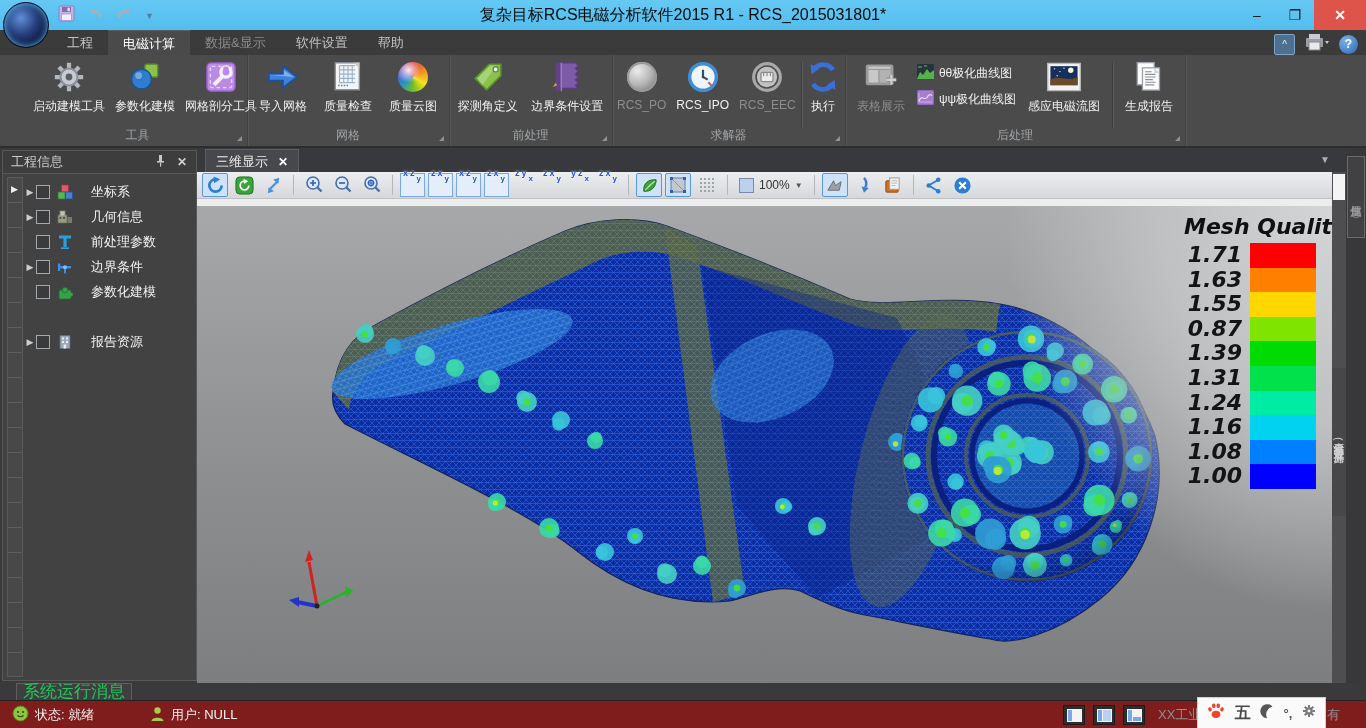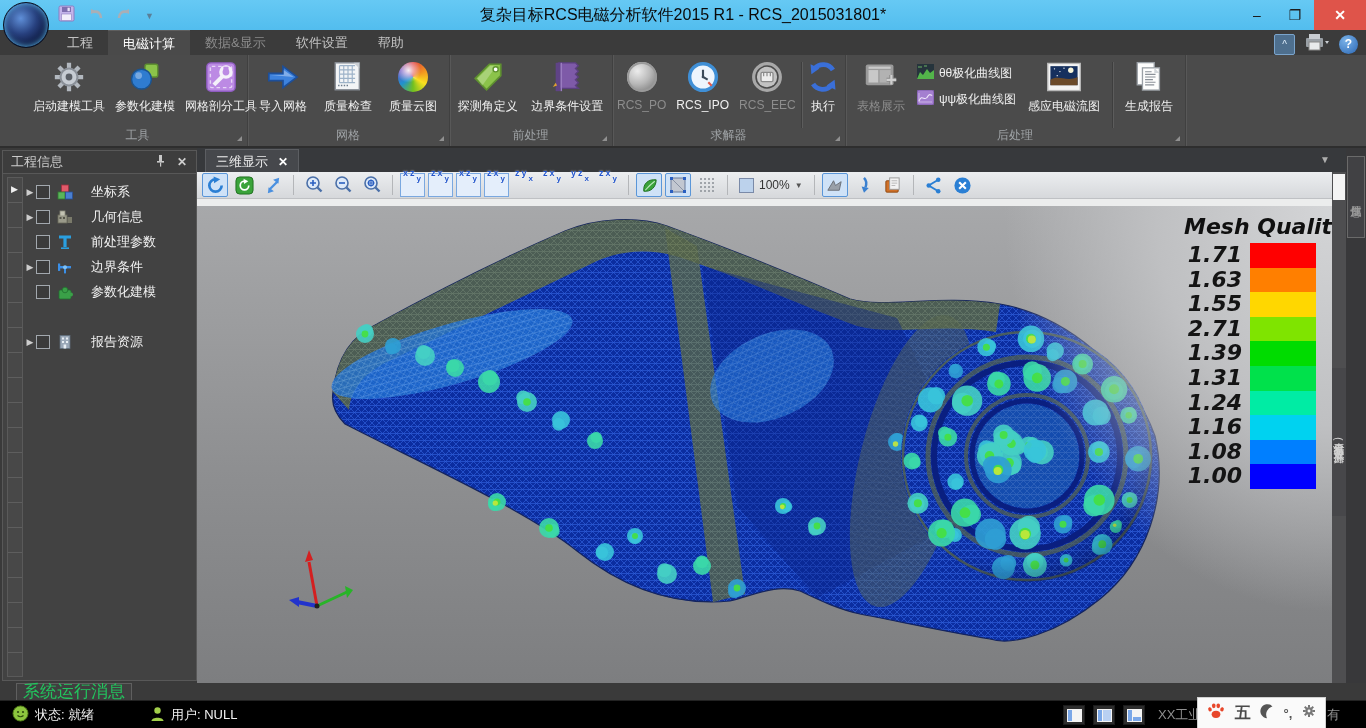--- a/index.html
+++ b/index.html
@@ -89,21 +89,21 @@
   .vthumb{position:absolute;left:1px;top:2px;width:12px;height:26px;background:#f4f4f4;}
   .rtab-results{position:absolute;left:0;top:196px;width:14px;height:148px;background:#47474a;
         writing-mode:vertical-rl;text-align:center;font-size:11px;color:#d2d2d2;line-height:14px;letter-spacing:1px;}
   .redge{position:absolute;left:1346px;top:148px;width:20px;height:535px;background:#38383a;}
   .rtab-props{position:absolute;left:1px;top:8px;width:16px;height:80px;border:1px solid #6a6a6a;background:#414144;
         writing-mode:vertical-rl;text-align:center;font-size:11px;color:#9a9a9a;line-height:16px;}
   
   .msgrow{position:absolute;left:0;top:683px;width:1366px;height:17px;background:#3a3a3a;}
   .msgtab{position:absolute;left:16px;top:0;height:16px;padding:0 6px;border:1px solid #5f5f5f;border-bottom:none;
         background:#3f3f3f;color:#22c55e;font-size:17px;line-height:16px;}
-  .statusbar{position:absolute;left:0;top:700px;width:1366px;height:28px;background:#000000;border-top:1px solid #222;}
+  .statusbar{position:absolute;left:0;top:700px;width:1366px;height:28px;background:#7f1d1d;border-top:1px solid #222;}
   .sitem{position:absolute;top:0;height:28px;display:flex;align-items:center;gap:6px;color:#f2f2f2;font-size:13px;}
   .ltico{width:20px;height:18px;background:#2d2d2d;border:1px solid #1b1b1b;display:flex;align-items:center;justify-content:center;}
   .brand{color:#8f8f8f;font-size:13px;}
   .ime{position:absolute;left:1197px;top:697px;width:127px;height:30px;background:#fafafa;border:1px solid #d0d0d0;
        display:flex;align-items:center;justify-content:space-evenly;z-index:40;}
   .ime .wb{font-size:16px;font-weight:bold;color:#4a4a4a;}
   .ime .pu{font-size:13px;font-weight:bold;color:#555;}
 </style>
 </head>
 <body>
@@ -884,21 +884,21 @@
       </div>
     <div class="lrow">
         <span class="lval">1.63</span>
         <span class="lsw" style="background: rgb(255, 127, 0);"></span>
       </div>
     <div class="lrow">
         <span class="lval">1.55</span>
         <span class="lsw" style="background: rgb(255, 215, 0);"></span>
       </div>
     <div class="lrow">
-        <span class="lval">2.71</span>
+        <span class="lval">0.87</span>
         <span class="lsw" style="background: rgb(127, 228, 0);"></span>
       </div>
     <div class="lrow">
         <span class="lval">1.39</span>
         <span class="lsw" style="background: rgb(0, 220, 0);"></span>
       </div>
     <div class="lrow">
         <span class="lval">1.31</span>
         <span class="lsw" style="background: rgb(0, 225, 75);"></span>
       </div>

